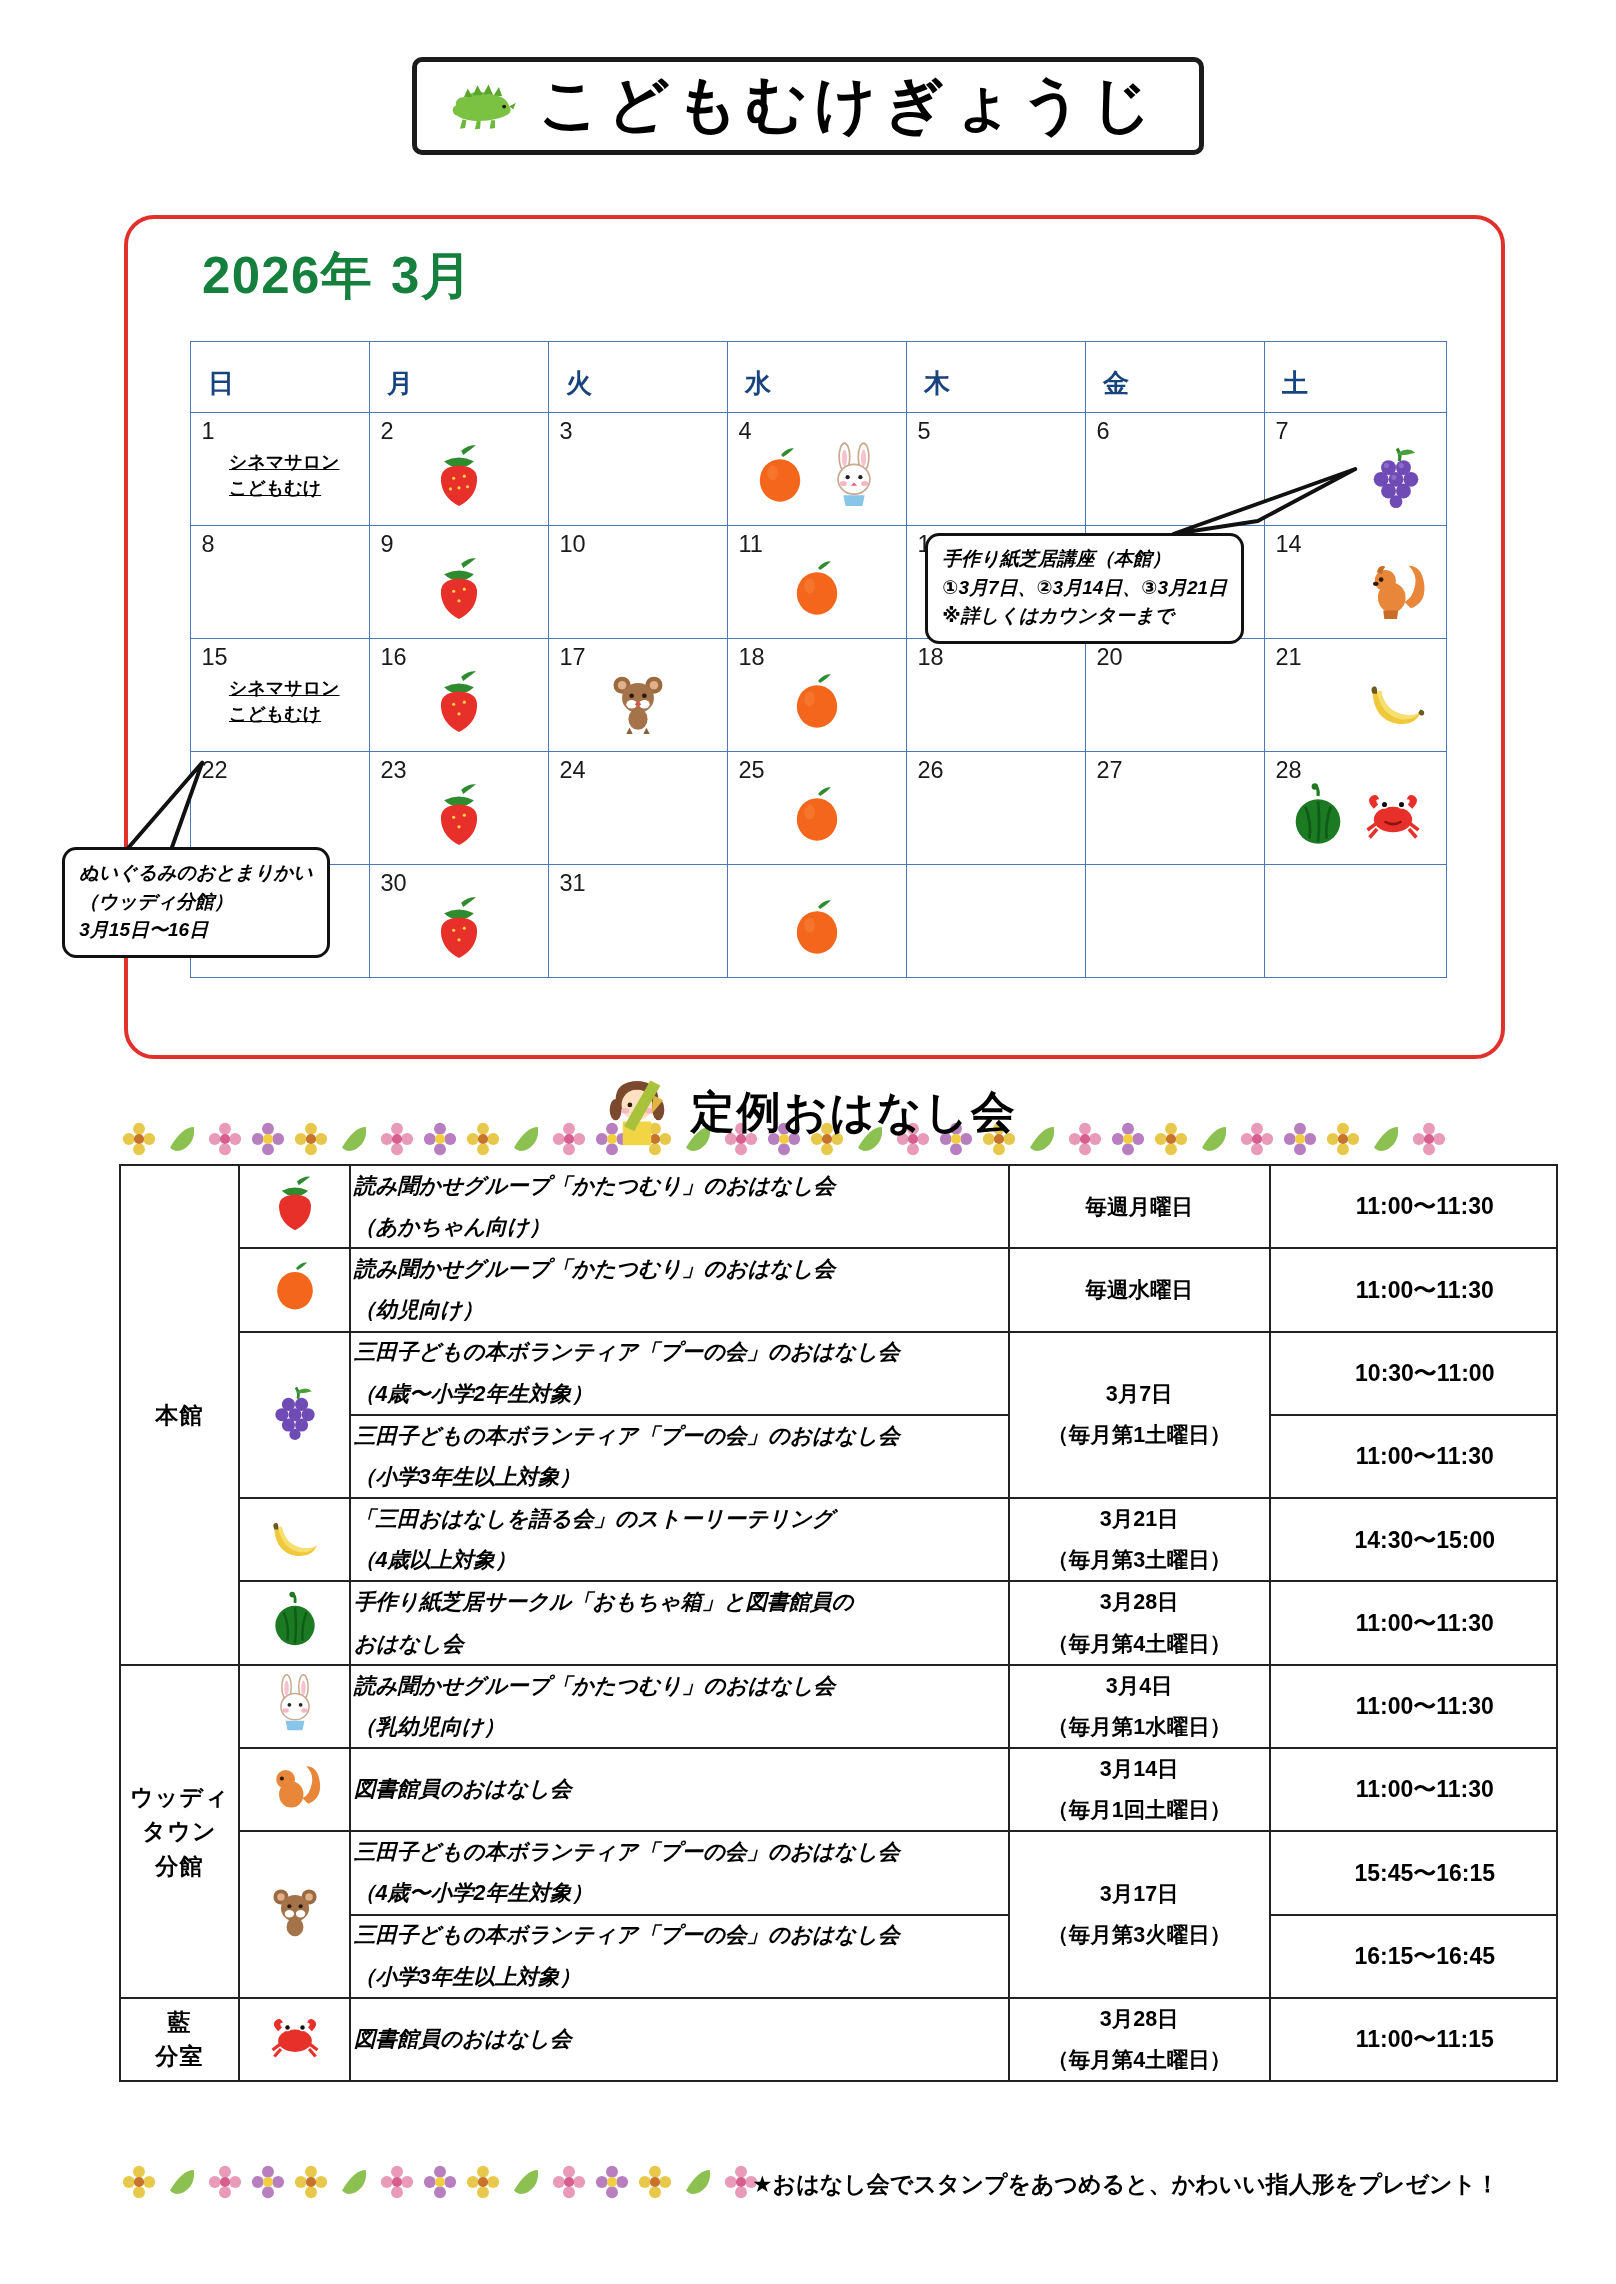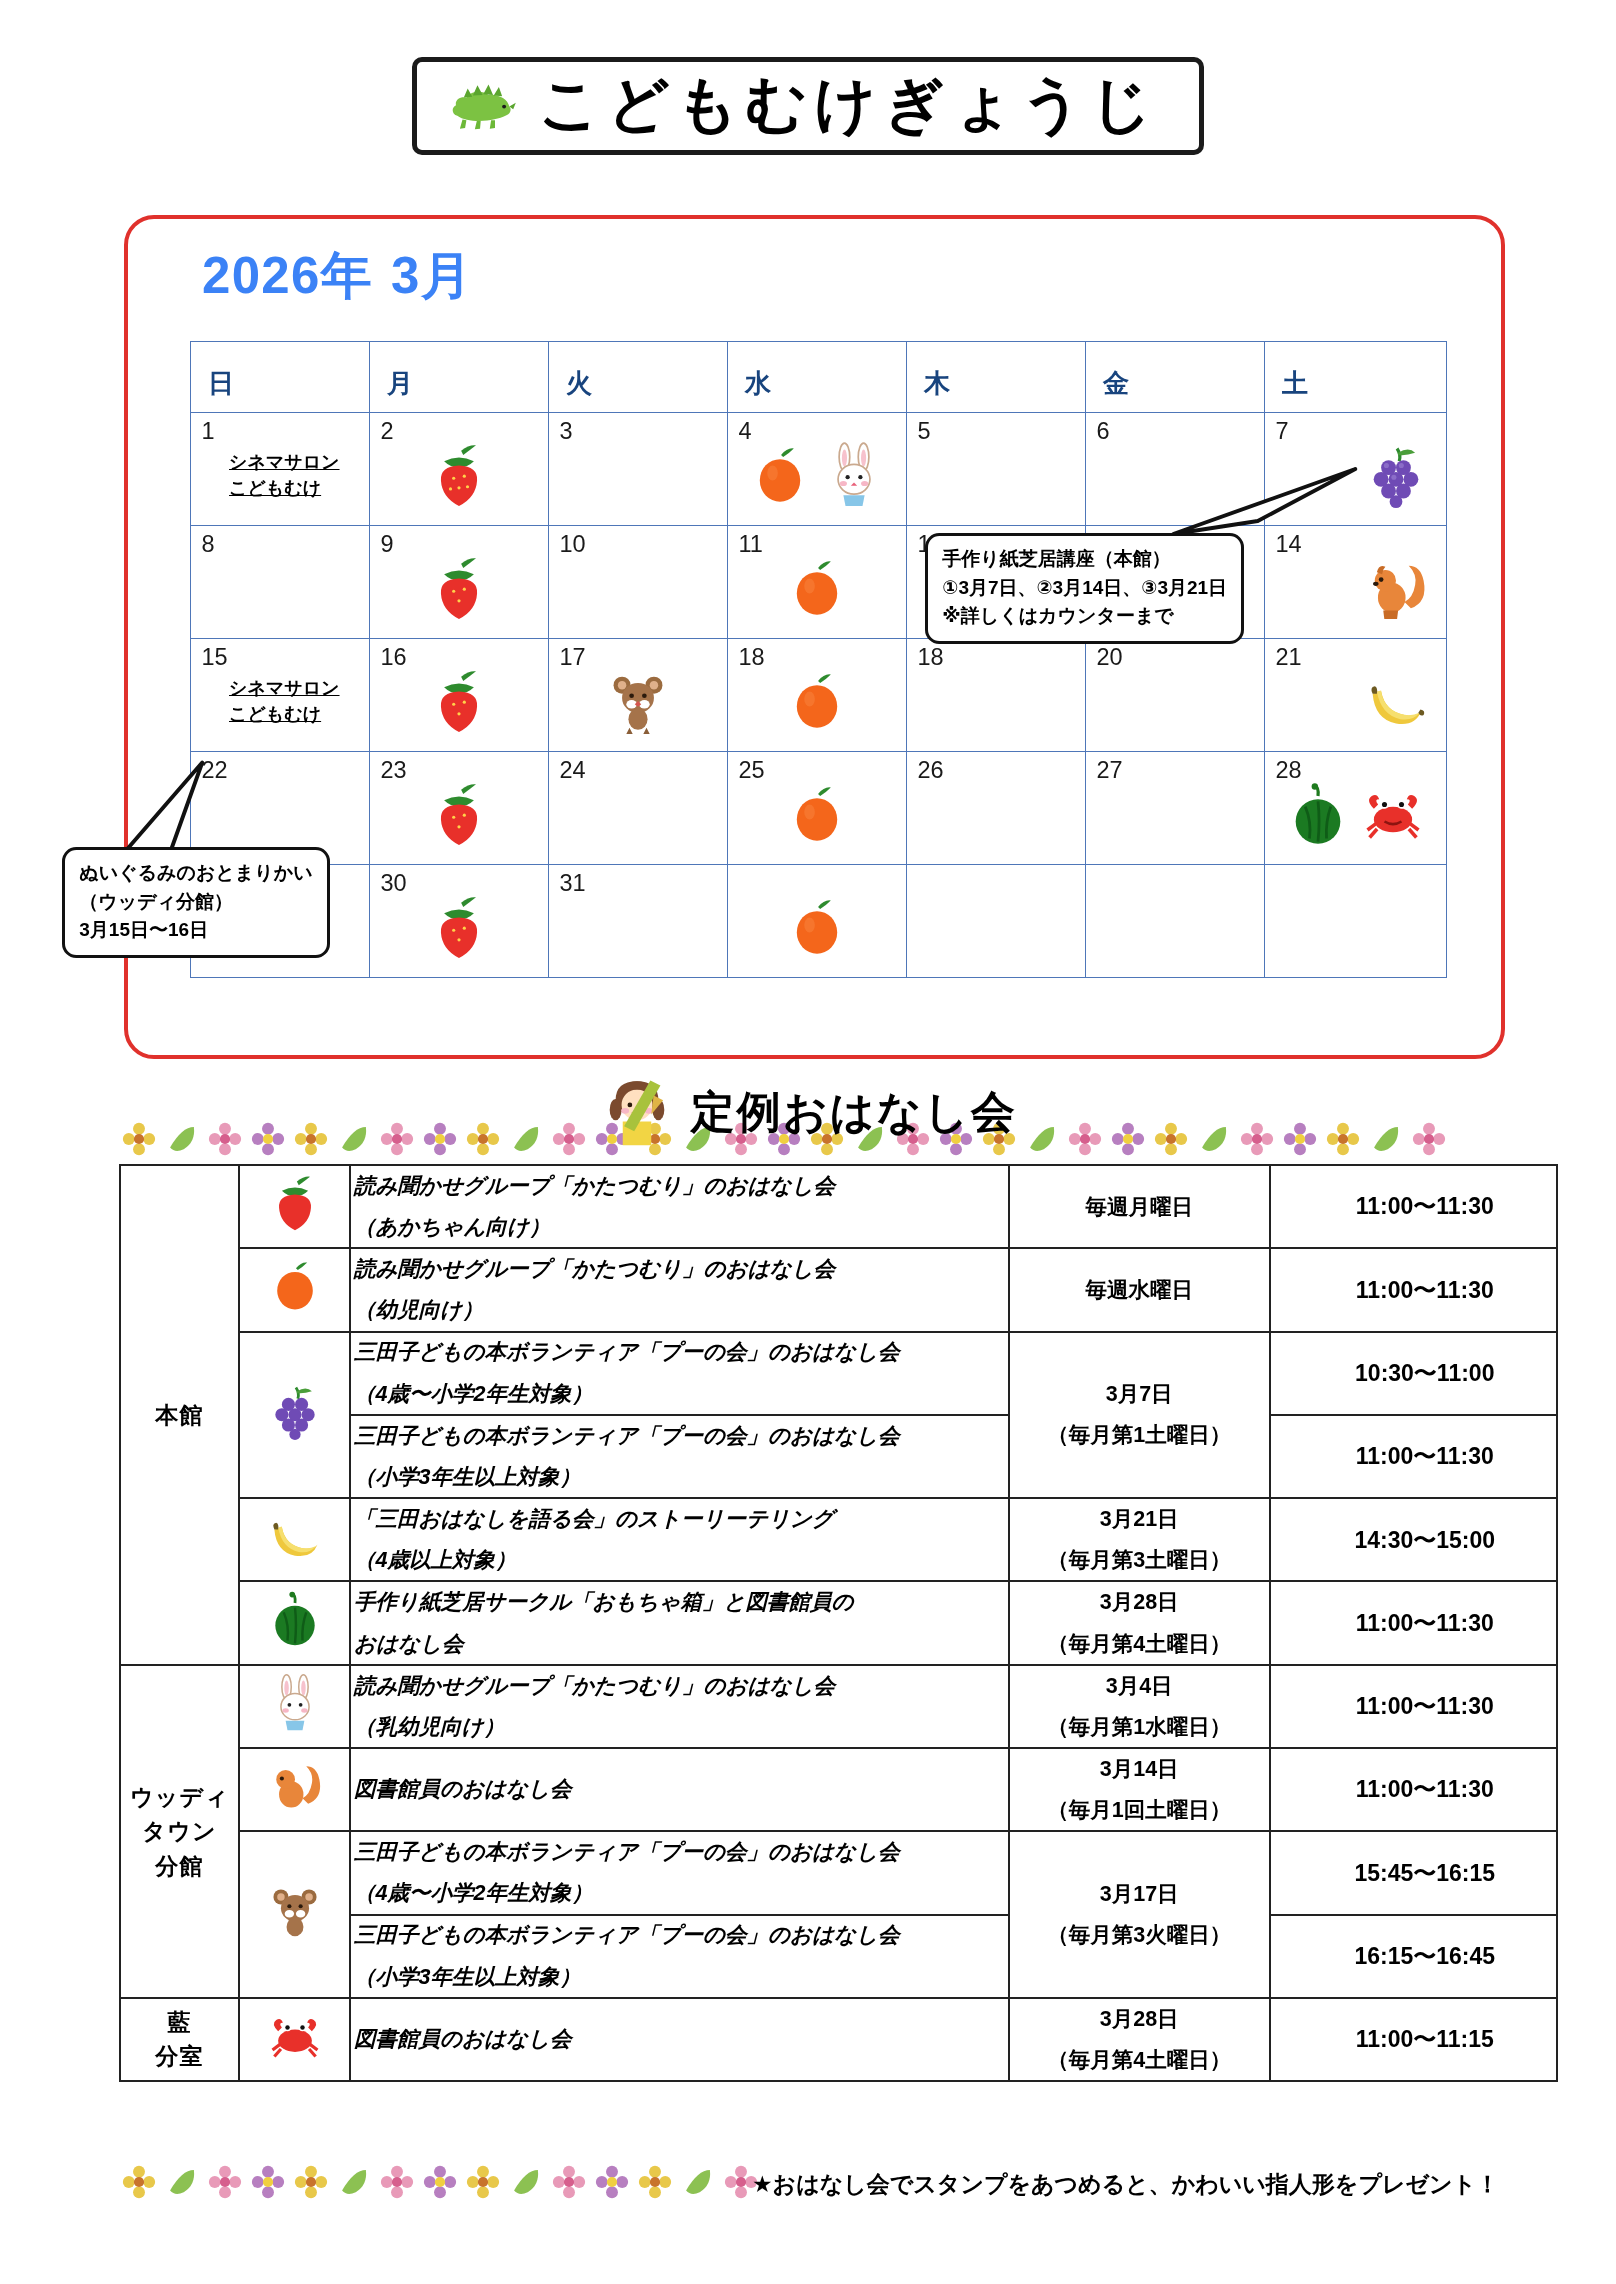--- a/index.html
+++ b/index.html
@@ -59,21 +59,21 @@
     border-radius: 30px;
     box-sizing: border-box;
     background: #fff;
   }
   .cal-month {
     position: absolute;
     left: 202px;
     top: 242px;
     font-size: 51px;
     font-weight: bold;
-    color: #3b82f6;
+    color: #15803d;
     letter-spacing: 1.3px;
   }
   .cal-month .sp { display: inline-block; width: 18px; }
 
   
   .cal-table {
     position: absolute;
     left: 190px;
     top: 341px;
     width: 1257px;
@@ -144,21 +144,21 @@
     background: #fff;
     border: 3.3px solid #111;
     border-radius: 14.3px;
     padding: 9px 14.3px 10.4px 14.3px;
     font-size: 19px;
     font-weight: bold;
     line-height: 1.5;
     z-index: 30;
     white-space: nowrap;
   }
-  .bubble .ln { display: block; }
+  .bubble .ln { display: block; font-style: italic; }
   .bubble-kamishibai { left: 925px; top: 533px; }
   .bubble-nuigurumi  { left: 62px;  top: 847px; }
   .tail { position: absolute; z-index: 29; }
 
   
   .sec-title-row {
     position: absolute;
     left: 0; top: 1074px;
     width: 1616px;
     display: flex;

